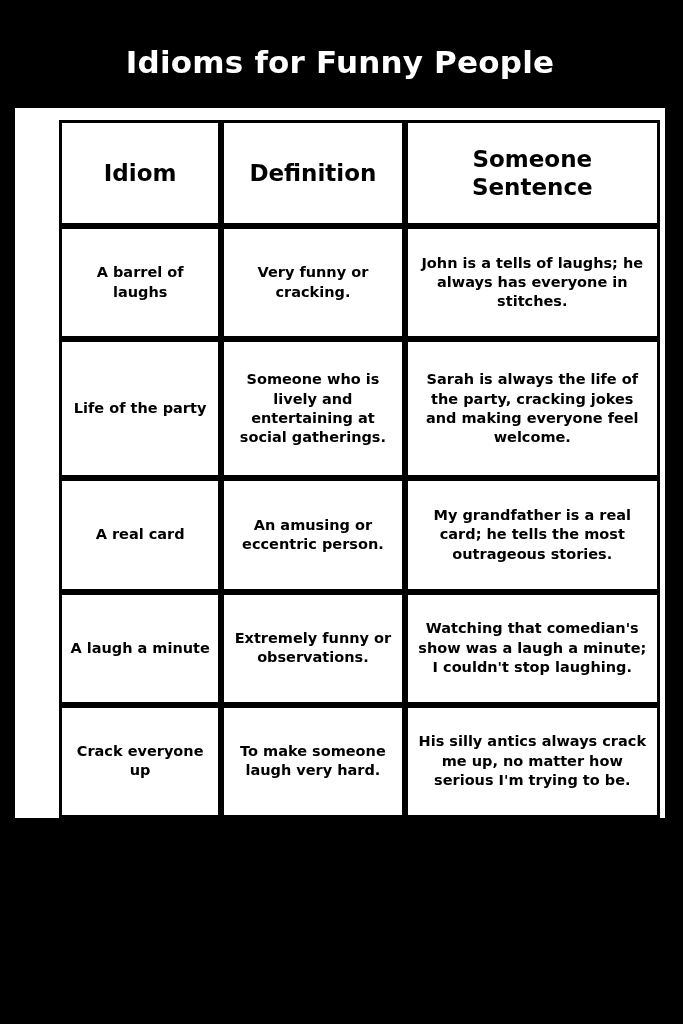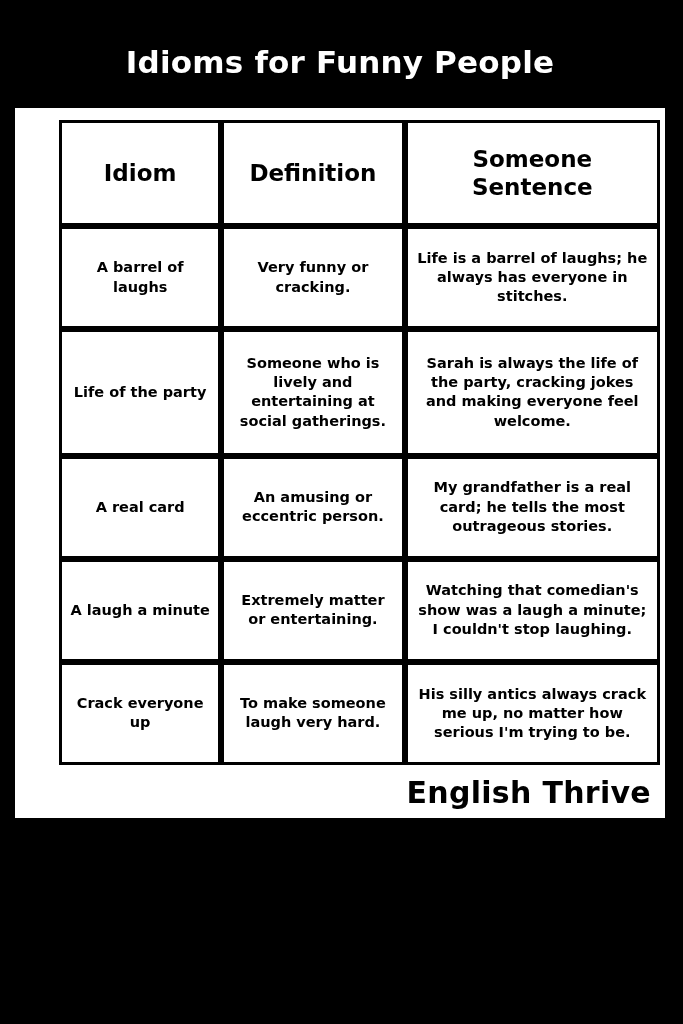--- a/index.html
+++ b/index.html
@@ -109,42 +109,41 @@
           <tr>
             <th>Idiom</th>
             <th>Definition</th>
             <th>Someone Sentence</th>
           </tr>
         </thead>
         <tbody>
           <tr>
             <td>A barrel of laughs</td>
             <td>Very funny or cracking.</td>
-            <td>Life is a barrel of laughs; he always has everyone in stitches.</td>
+            <td>John is a tells of laughs; he always has everyone in stitches.</td>
           </tr>
           <tr>
             <td>Life of the party</td>
             <td>Someone who is lively and entertaining at social gatherings.</td>
             <td>Sarah is always the life of the party, cracking jokes and making everyone feel welcome.</td>
           </tr>
           <tr>
             <td>A real card</td>
             <td>An amusing or eccentric person.</td>
             <td>My grandfather is a real card; he tells the most outrageous stories.</td>
           </tr>
           <tr>
             <td>A laugh a minute</td>
-            <td>Extremely matter or entertaining.</td>
+            <td>Extremely funny or observations.</td>
             <td>Watching that comedian's show was a laugh a minute; I couldn't stop laughing.</td>
           </tr>
           <tr>
             <td>Crack everyone up</td>
             <td>To make someone laugh very hard.</td>
             <td>His silly antics always crack me up, no matter how serious I'm trying to be.</td>
           </tr>
         </tbody>
       </table>
     </div>
 
-    <div class="footer">English Thrive</div>
 
   </div>
 </div>
 
 </body></html>

